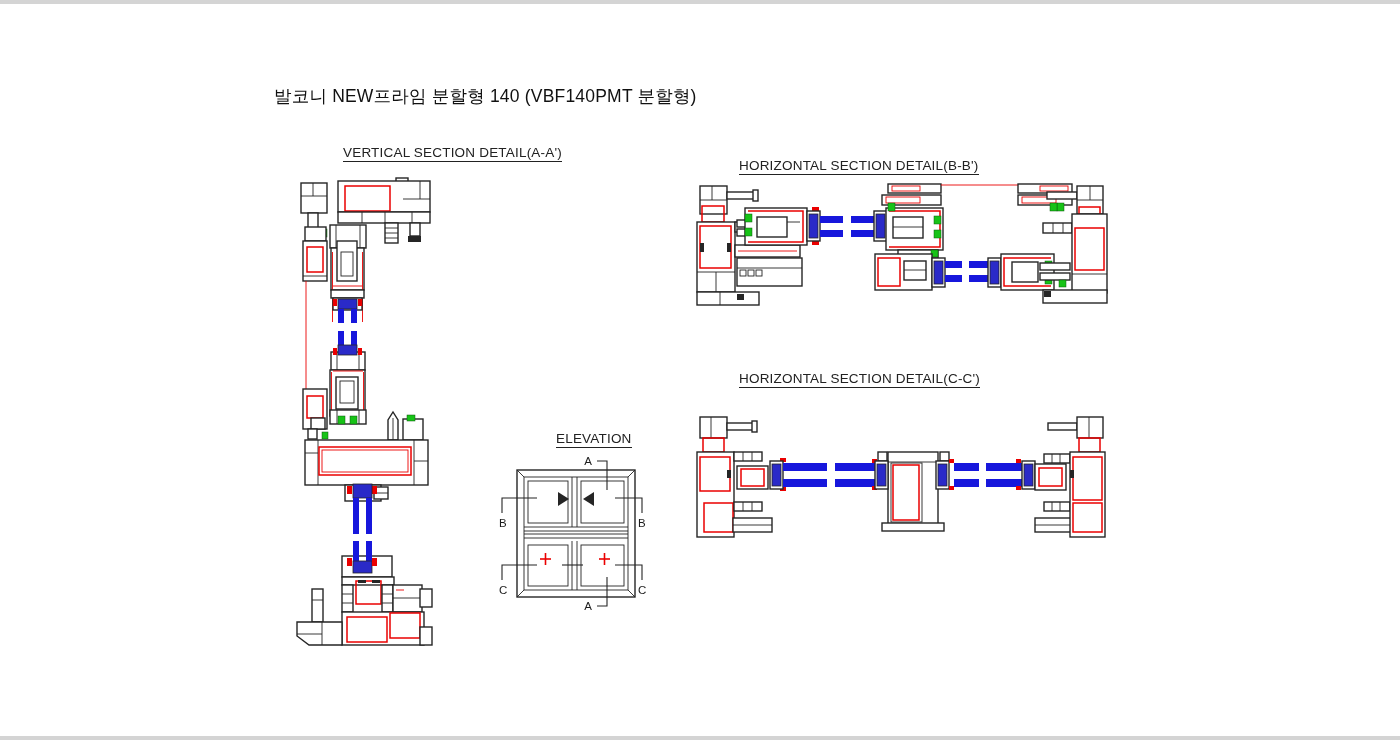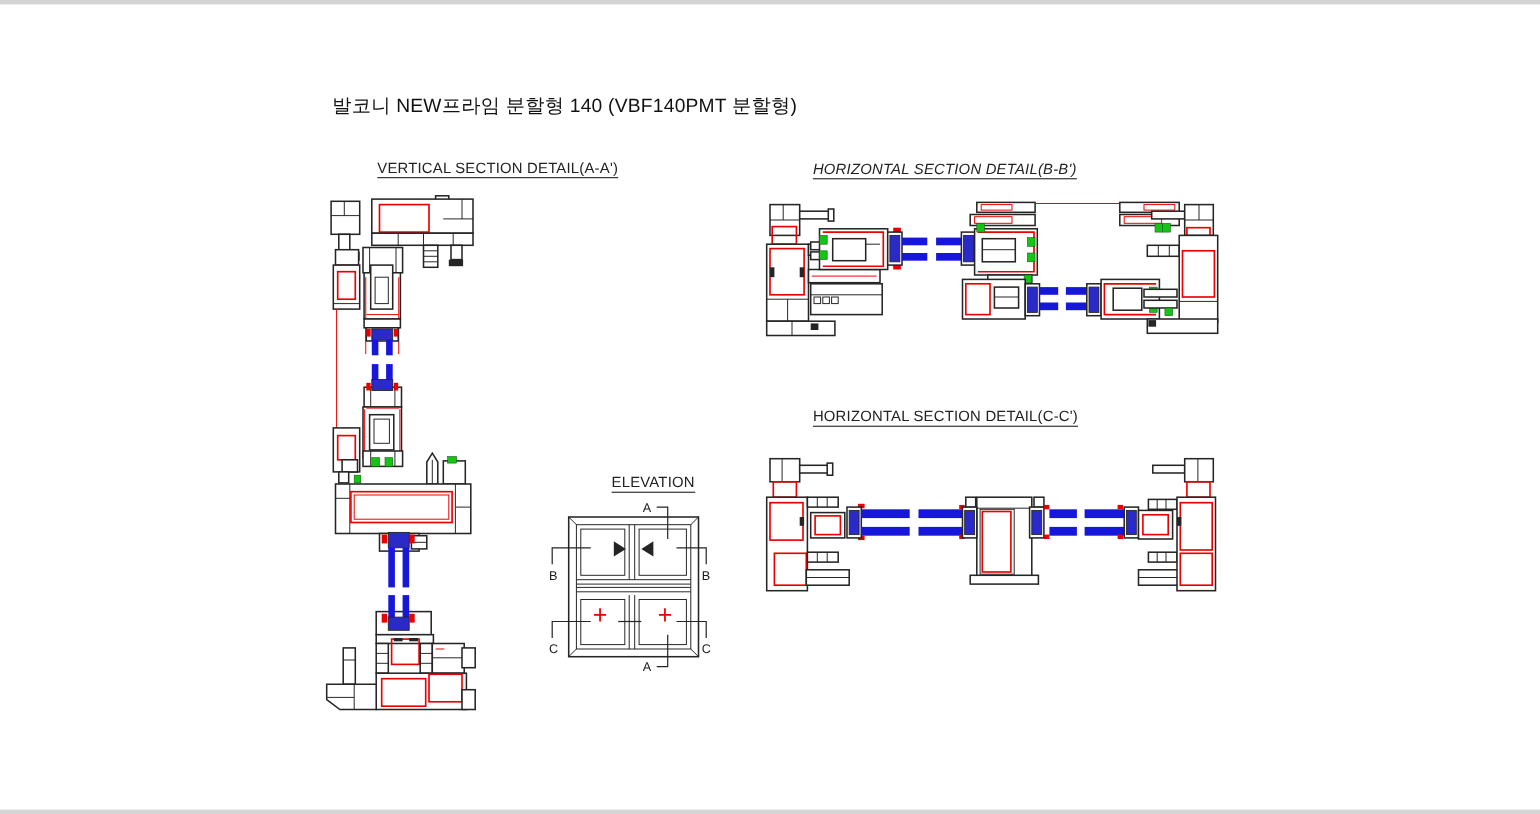--- a/index.html
+++ b/index.html
@@ -4,29 +4,29 @@
 <style>
   html,body{margin:0;padding:0;}
   body{
     width:1400px;height:740px;position:relative;background:#ffffff;
     font-family:"Liberation Sans", sans-serif;color:#1c1c1c;overflow:hidden;
   }
   .edge-bar{position:absolute;left:0;width:1400px;height:4px;background:#d4d4d4;}
   .edge-bar.top{top:0;}
   .edge-bar.bottom{bottom:0;}
   .doc-title{
-    position:absolute;left:302px;top:84px;font-size:17.5px;color:#111;
+    position:absolute;left:274px;top:84px;font-size:17.5px;color:#111;
     letter-spacing:0.2px;
   }
   .sec-head{
     position:absolute;font-size:13.5px;color:#222;letter-spacing:0.2px;margin-left:44px;
   }
   .sec-head span{display:inline-block;border-bottom:1.4px solid #222;padding-bottom:1px;}
   #head-vertical{left:299px;top:145px;}
-  #head-hb{left:695px;top:146px;font-style:italic;}
+  #head-hb{left:695px;top:158px;}
   #head-hc{left:695px;top:371px;text-align:center;}
   #head-elev{left:512px;top:431px;}
   svg{position:absolute;left:0;top:0;}
   svg .o{fill:#ffffff;stroke:#252525;stroke-width:1.4;}
   svg .t{fill:none;stroke:#252525;stroke-width:0.9;}
   svg .r{fill:none;stroke:#ea0000;stroke-width:1.5;}
   svg .rt{fill:none;stroke:#ea0000;stroke-width:0.9;}
   svg .rf{fill:#ea0000;stroke:none;}
   svg .g{fill:#17c317;stroke:#0c570c;stroke-width:0.5;}
   svg .b{fill:#1717dc;stroke:none;}

